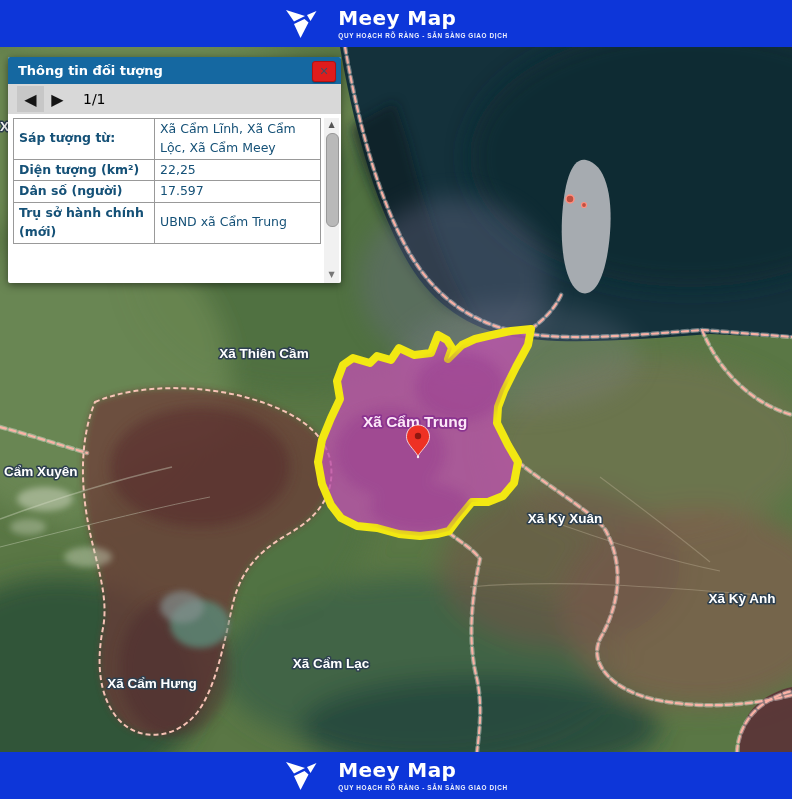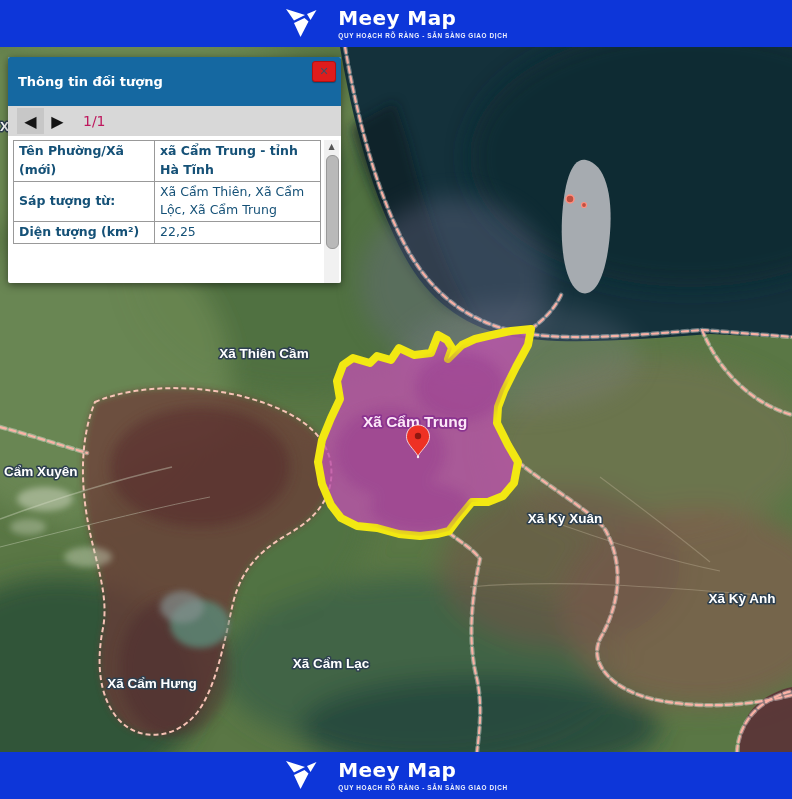--- a/index.html
+++ b/index.html
@@ -11,21 +11,21 @@
   .page { position:relative; width:792px; height:799px; }
 
   
   .brandbar {
     position:absolute; left:0; width:792px; height:47px;
     background:#0d36d9; display:flex; align-items:center; justify-content:center;
     z-index:30;
   }
   .brandbar.top { top:0; }
   .brandbar.bottom { top:752px; }
-  .logo { display:flex; align-items:flex-start; gap:20px; }
+  .logo { display:flex; align-items:flex-end; gap:20px; }
   .logo-icon svg { display:block; }
   .brand-col { display:flex; flex-direction:column; align-items:flex-start; }
   .brand-name {
     color:#ffffff; font-size:20px; font-weight:bold; letter-spacing:.4px;
     font-family:"DejaVu Sans", sans-serif; line-height:1.05;
   }
   .brand-tagline {
     color:rgba(255,255,255,.92); font-size:6.4px; font-weight:bold;
     letter-spacing:.62px; margin-top:2.5px; white-space:nowrap;
   }
@@ -50,41 +50,41 @@
   
   .popup {
     position:absolute; top:57px; left:8px; width:333px; height:226px;
     background:#ffffff; z-index:20; overflow:hidden;
     box-shadow:0 2px 9px rgba(0,0,0,.5);
     font-family:"DejaVu Sans", sans-serif;
     border-radius:2px;
   }
   .popup-header {
     height:27px; background:#1568a1; display:flex; align-items:center;
-    padding:11px 10px; position:relative;
+    padding:0 10px; position:relative;
   }
   .popup-title { color:#ffffff; font-size:13px; font-weight:bold; }
   .popup-close {
     position:absolute; top:4px; right:5px; width:22px; height:19px;
     background:#df1c1c; border:1px solid #b31111; border-radius:3px;
     display:flex; align-items:center; justify-content:center;
     color:#3d5166; font-size:11px; font-weight:bold; cursor:pointer;
     box-shadow:0 1px 1px rgba(0,0,0,.3);
   }
   .popup-nav {
     height:30px; background:#d8d8d8; display:flex; align-items:center;
     padding:0 9px;
   }
   .nav-btn {
     width:27px; height:26px; display:flex; align-items:center; justify-content:center;
     font-size:16px; color:#141414; cursor:pointer; user-select:none;
     font-family:"DejaVu Sans", sans-serif;
   }
   .nav-btn.prev { background:#c7c7c7; }
-  .page-ind { margin-left:12px; font-size:14px; color:#be185d; }
+  .page-ind { margin-left:12px; font-size:14px; color:#000000; }
 
   .popup-body { position:relative; padding:4px 5px 0 5px; height:165px; }
   table.info { border-collapse:collapse; table-layout:fixed; width:308px; }
   table.info td {
     border:1px solid #999999; font-size:12.5px; color:#155177;
     padding:1px 5px; vertical-align:middle; line-height:1.5;
     overflow:hidden;
   }
   td.k { font-weight:bold; width:130px; color:#123d60; }
   td.v {}
@@ -241,31 +241,35 @@
         <span>◀</span>
       </span>
       <span class="nav-btn">
         <span>▶</span>
       </span>
       <span class="page-ind">1/1</span>
     </div>
     <div class="popup-body">
       <table class="info">
         <tbody>
-            <tr>
-          <td class="k">Tên Phường/Xã (mới)</td>
-          <td class="v v-bold">xã Cẩm Trung - tỉnh Hà Tĩnh</td>
-        </tr>
         <tr>
           <td class="k">Sáp tượng từ:</td>
-          <td class="v">Xã Cẩm Thiên, Xã Cẩm Lộc, Xã Cẩm Trung</td>
+          <td class="v">Xã Cẩm Lĩnh, Xã Cẩm Lộc, Xã Cẩm Meey</td>
         </tr>
         <tr>
           <td class="k">Diện tượng (km²)</td>
           <td class="v">22,25</td>
+        </tr>
+        <tr>
+          <td class="k">Dân số (người)</td>
+          <td class="v">17.597</td>
+        </tr>
+        <tr>
+          <td class="k">Trụ sở hành chính (mới)</td>
+          <td class="v">UBND xã Cẩm Trung</td>
         </tr>
       </tbody>
         </table>
       <div class="sb">
         <div class="sb-up">▲</div>
         <div class="sb-thumb"></div>
         <div class="sb-down">▼</div>
       </div>
     </div>
   </div>

